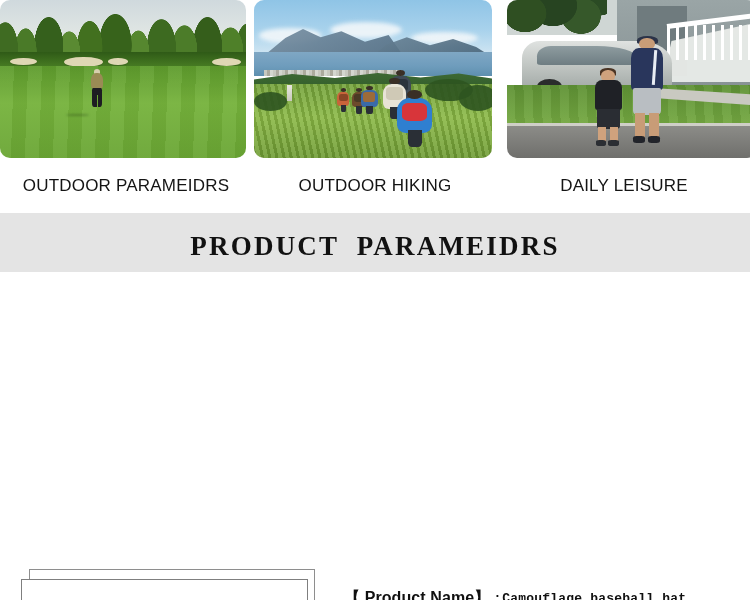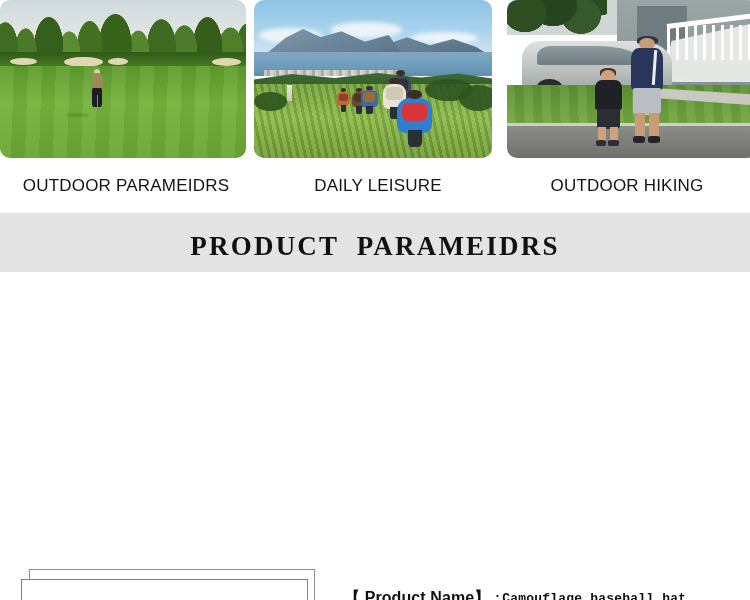--- a/index.html
+++ b/index.html
@@ -497,22 +497,22 @@
         <div class="leg lgR"></div>
         <div class="shoe shL"></div>
         <div class="shoe shR"></div>
       </div>
     </div>
   </div>
 </div>
 
 <div class="caption-row">
   <div class="caption cap1">OUTDOOR PARAMEIDRS</div>
+  <div class="caption cap2">OUTDOOR HIKING</div>
   <div class="caption cap3">DAILY LEISURE</div>
-  <div class="caption cap2">OUTDOOR HIKING</div>
 </div>
 
 <div class="title-band">
   <div class="title-text">PRODUCT  PARAMEIDRS</div>
 </div>
 
 <div class="product-area">
 
   <div class="frame-back"></div>
 

